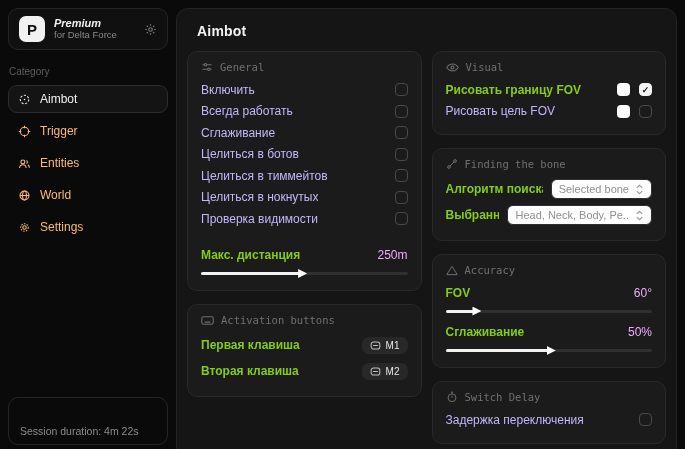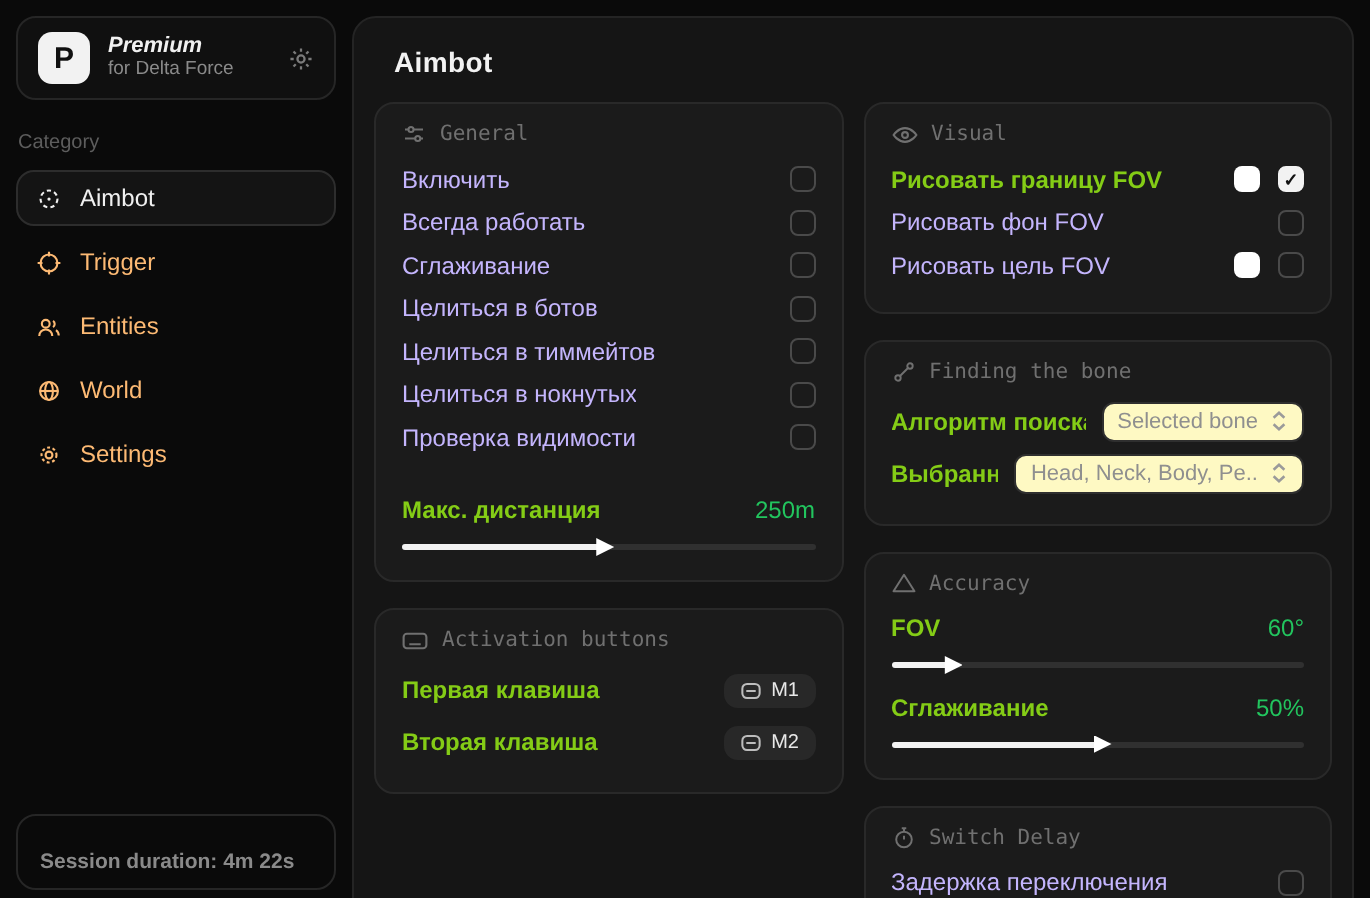--- a/index.html
+++ b/index.html
@@ -38,22 +38,22 @@
     padding:6px 9px; border-radius:9px; font-size:12px; color:#fdba74;
     border:1px solid transparent; cursor:pointer;
   }
   .nav-item.active {
     border-color:#2d2d2d; color:#f0f0f0; background:#141414;
   }
   .nav-item .ni { color:inherit; }
   .session-card {
     margin-top:auto; margin-bottom:-4px;
     border:1px solid #262626; border-radius:10px;
-    height:38px; padding:5px 11px 7px;
-    display:flex; align-items:flex-end;font-weight:bold;
+    height:48px; padding:5px 11px 7px;
+    display:flex; align-items:flex-end;
   }
   .session-text { font-size:10.5px; color:#8a8a8a; }
 
   
   .main {
     position:absolute; left:176px; top:8px; right:8px; bottom:-14px;
     background:#151515; border:1px solid #242424; border-radius:12px;
     padding:0 10px; overflow:hidden;
   }
   .main-title { font-size:14px; font-weight:bold; color:#f2f2f2; margin:14px 0 12px 10px; letter-spacing:.2px; }
@@ -68,21 +68,21 @@
     display:flex; align-items:center; gap:7px;
     font-family:"DejaVu Sans Mono", monospace;
     font-size:10.5px; color:#707070; margin-bottom:6px;
   }
   .row {
     display:flex; align-items:center; justify-content:space-between;
     min-height:21.5px; gap:8px;
   }
   .row .lbl { font-size:12px; color:#c4b5fd; white-space:nowrap; overflow:hidden; }
   .row .lbl.strong { color:#84cc16; font-weight:bold; }
-  .row .val { font-size:12px; color:#22c55e; flex:0 0 auto; }
+  .row .val { font-size:12px; color:#f0abfc; flex:0 0 auto; }
 
   .checkbox {
     width:13px; height:13px; border:1.5px solid #4a4a4a; border-radius:4px;
     flex:0 0 auto; cursor:pointer; display:flex; align-items:center; justify-content:center;
   }
   .checkbox.checked { background:#f2f2f2; border-color:#f2f2f2; color:#111; font-size:9px; font-weight:bold; }
   .swatch { width:13px; height:13px; border-radius:4px; background:#fff; flex:0 0 auto; cursor:pointer; }
   .ctrl-group { display:flex; align-items:center; gap:9px; flex:0 0 auto; }
 
   .slider { position:relative; height:9px; margin-top:3px; cursor:pointer; }
@@ -95,21 +95,21 @@
 
   .keybtn {
     display:flex; align-items:center; gap:5px;
     background:#282828; border-radius:7px; padding:3px 8px;
     font-size:10px; color:#e8e8e8; cursor:pointer;
   }
   .keybtn .kicon { color:#bdbdbd; }
 
   .dropdown {
     display:flex; align-items:center; gap:6px;
-    background:#fef9c3; border:1px solid #2f2f2f; border-radius:6px;
+    background:#ffffff; border:1px solid #2f2f2f; border-radius:6px;
     padding:2px 7px; height:20px; font-size:11px; color:#8f8f8f;
     cursor:pointer; flex:0 0 auto; max-width:150px;
   }
   .dropdown .dval { white-space:nowrap; overflow:hidden; }
   .dropdown .dicon { color:#9a9a9a; flex:0 0 auto; }
 </style>
 </head>
 <body>
 
 <aside class="sidebar">
@@ -295,26 +295,20 @@
         </div>
 
         <div class="row">
           <span class="lbl strong">Рисовать границу FOV</span>
           <span class="ctrl-group">
             <span class="swatch"></span>
             <span class="checkbox checked">✓</span>
           </span>
         </div>
         <div class="row">
-          <span class="lbl">Рисовать фон FOV</span>
-          <span class="ctrl-group">
-            <span class="checkbox"></span>
-          </span>
-        </div>
-        <div class="row">
           <span class="lbl">Рисовать цель FOV</span>
           <span class="ctrl-group">
             <span class="swatch"></span>
             <span class="checkbox"></span>
           </span>
         </div>
       </section>
 
       <section class="card">
         <div class="card-head">

